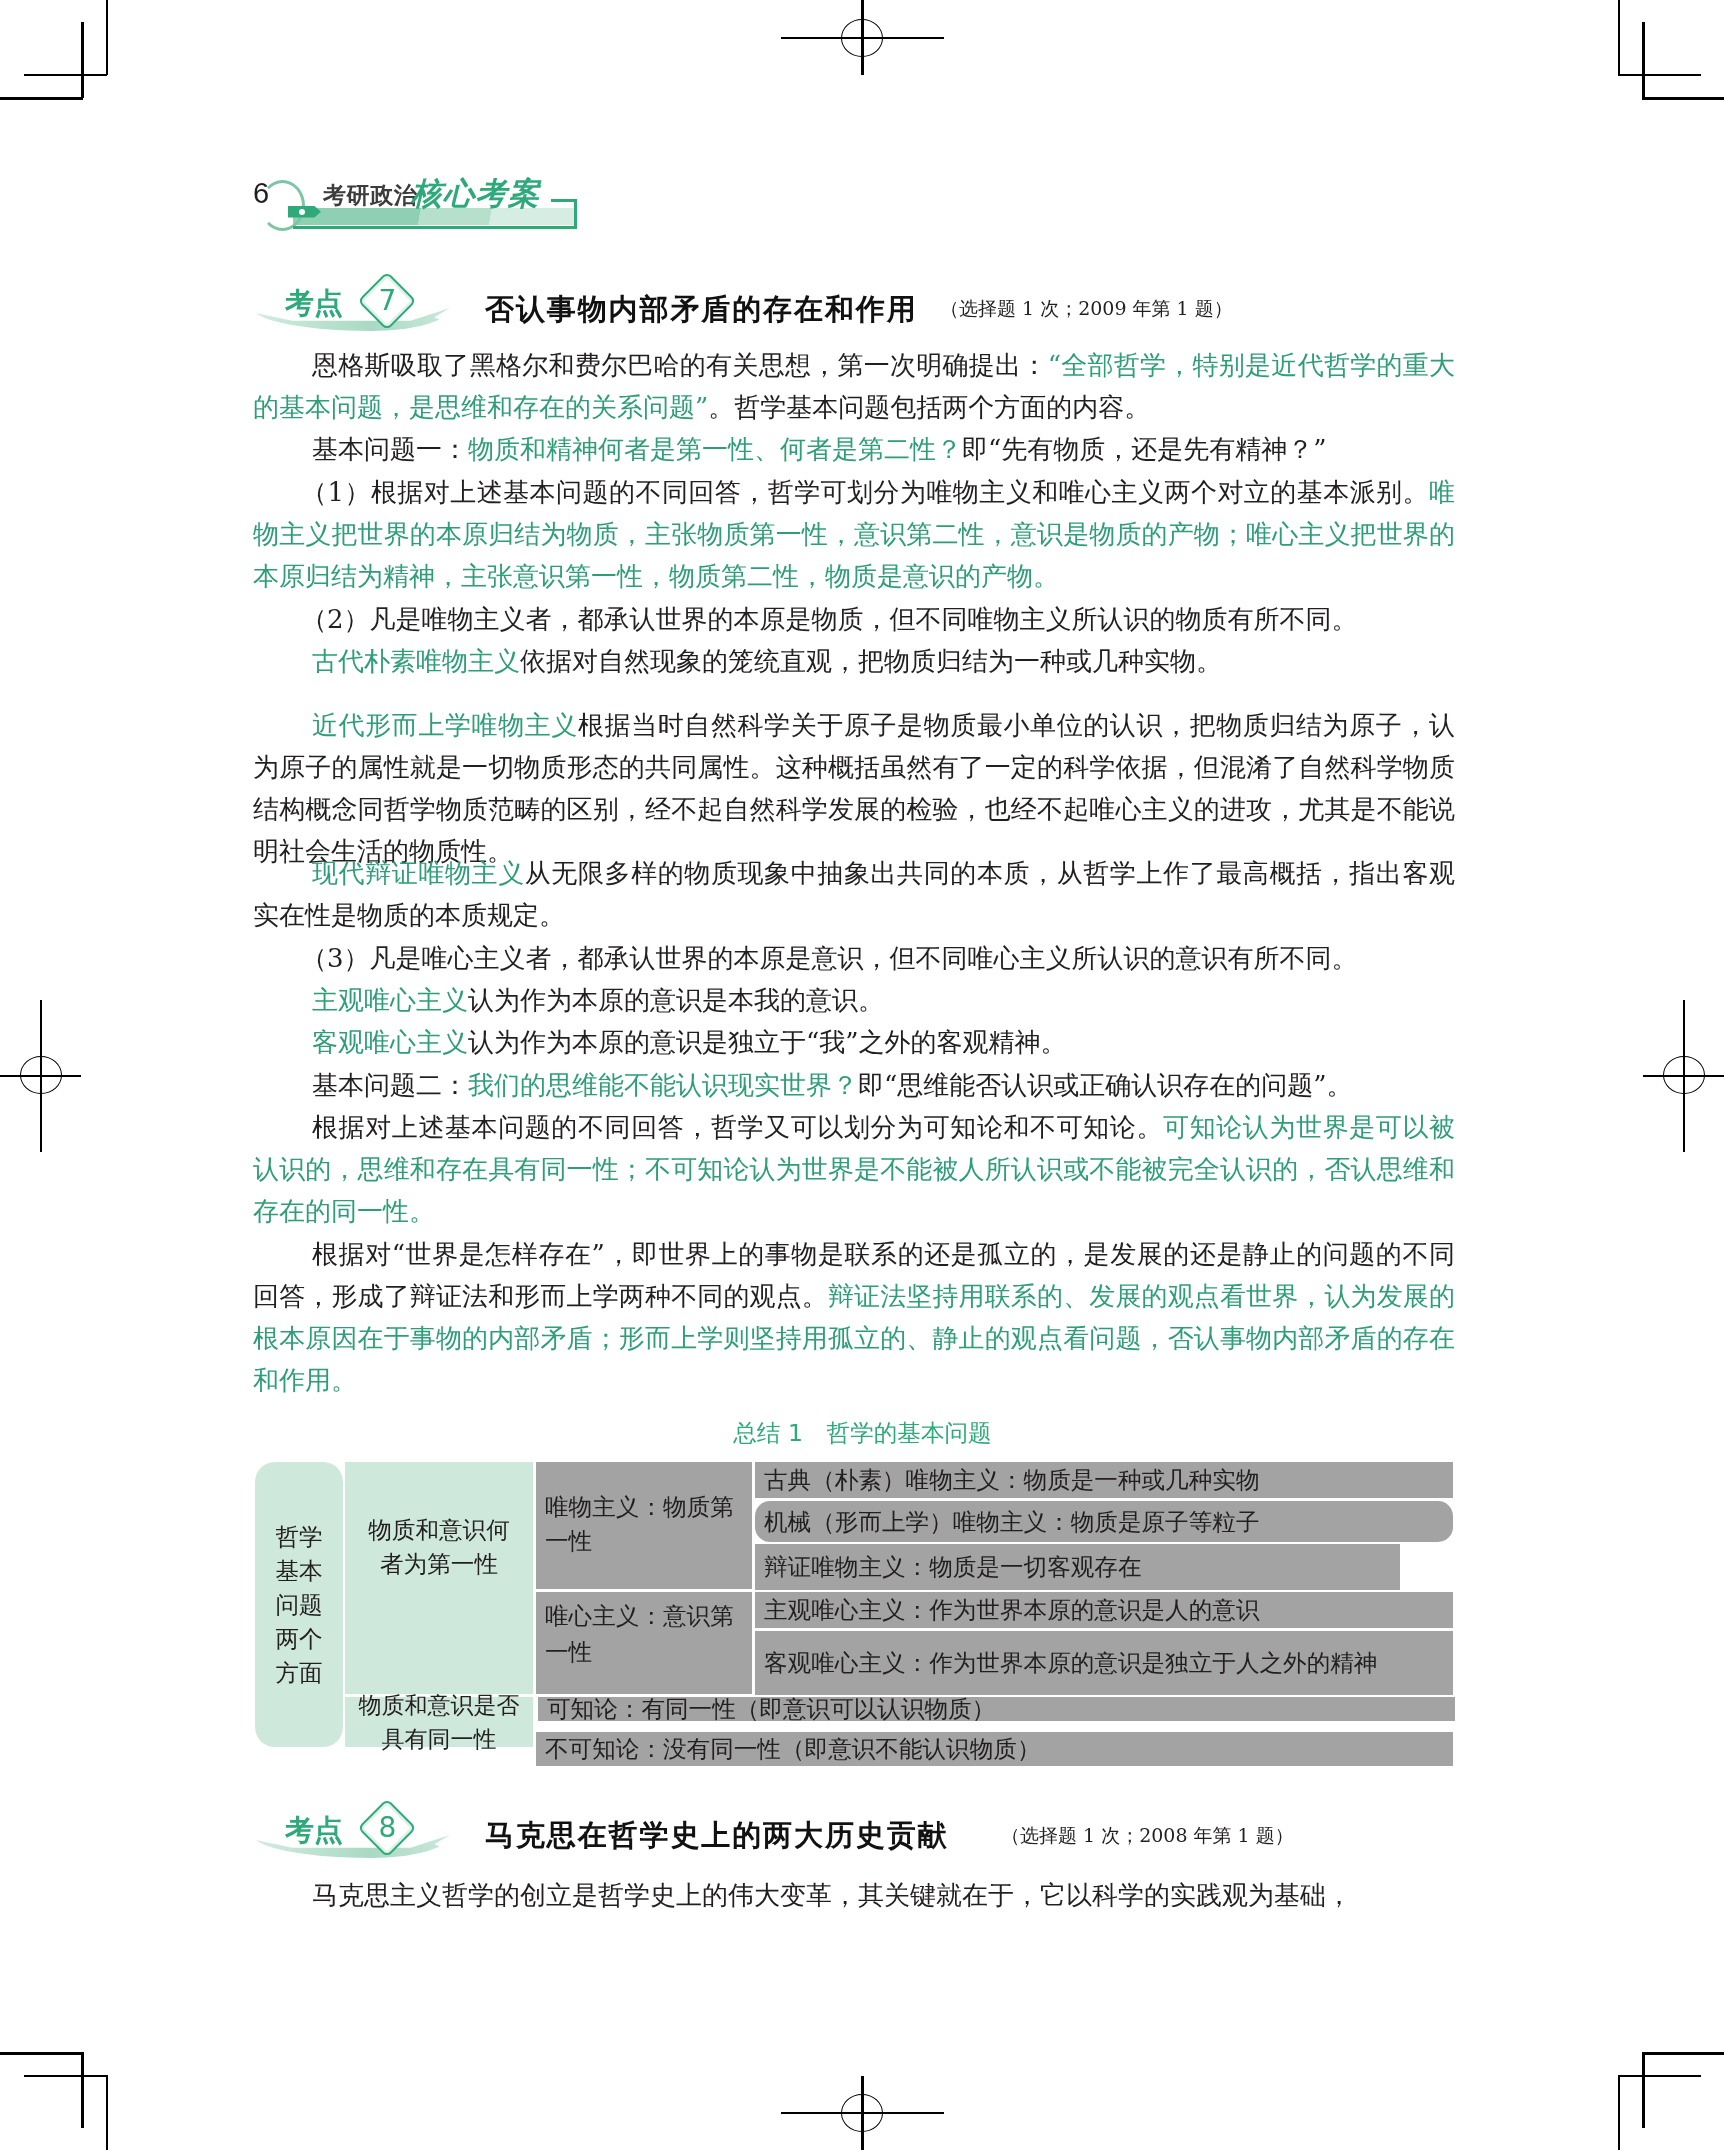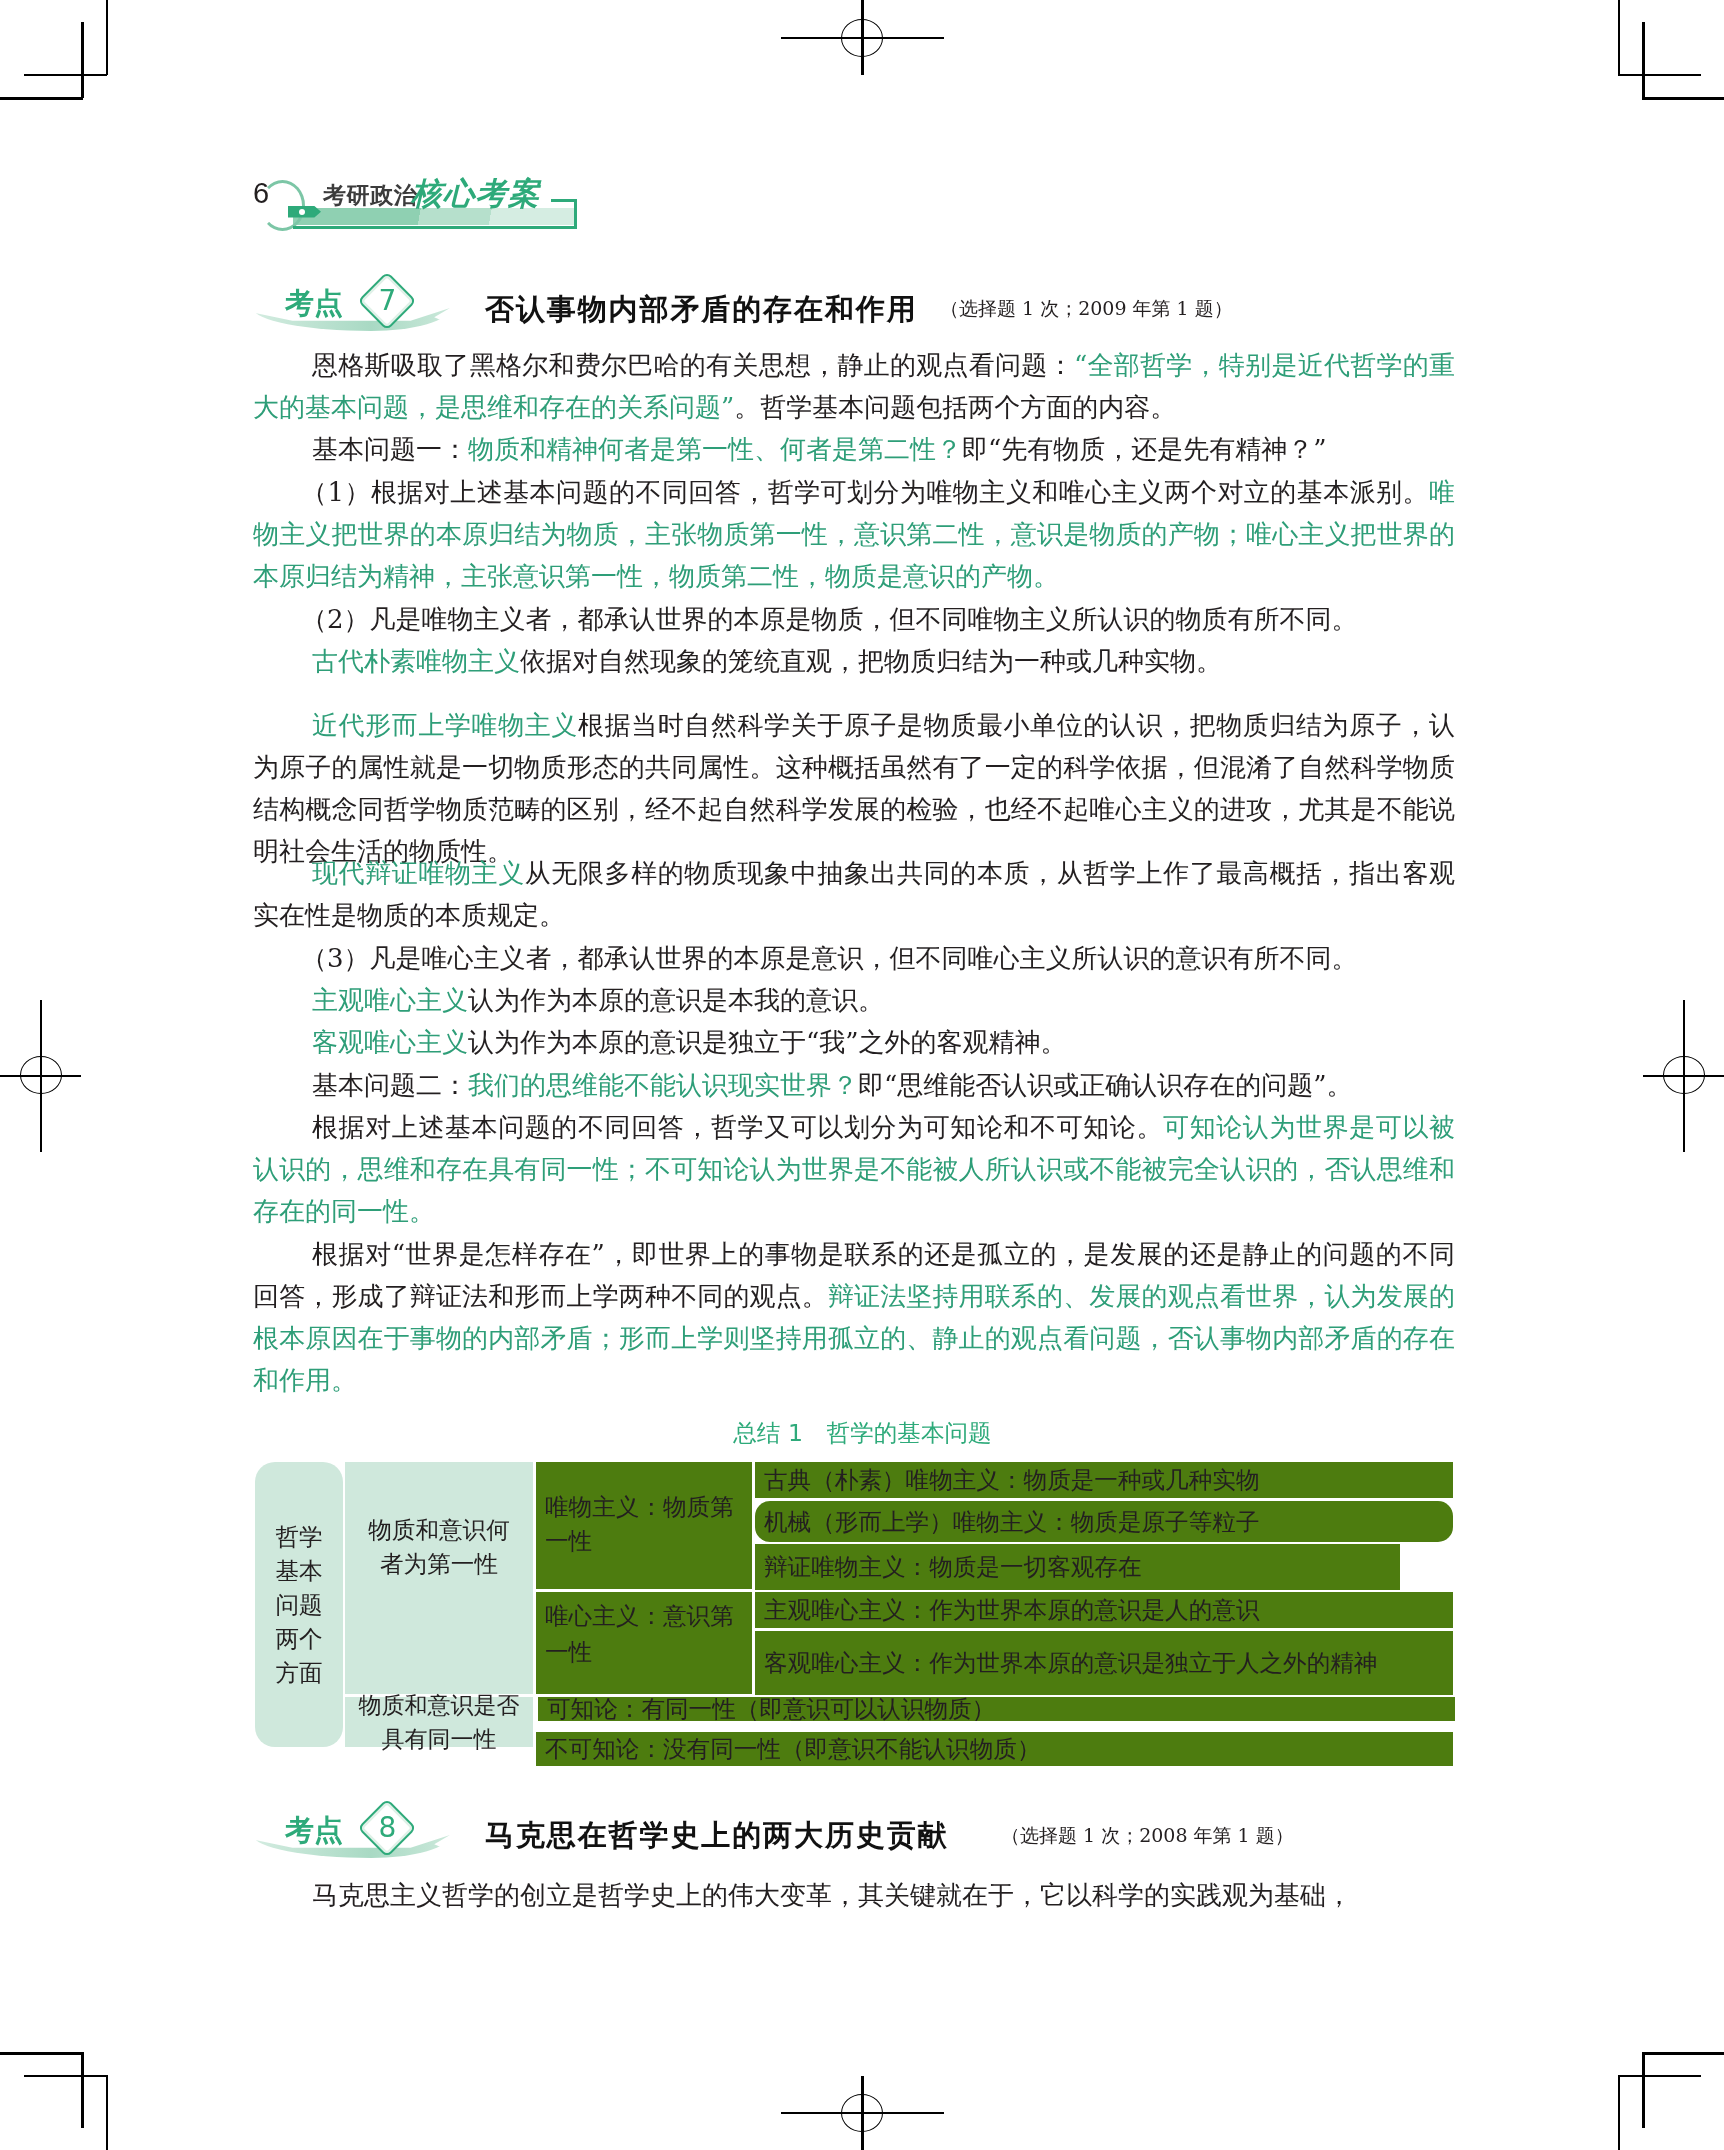--- a/index.html
+++ b/index.html
@@ -33,21 +33,21 @@
   
   .para { position:absolute; left:253px; width:1202px; font-size:26px; line-height:42px; text-align:justify; }
   .indent { text-indent:59px; }
   .indent-s { text-indent:48px; }
   .g { color:#2e9e78; }
 
   
   .sum-title { position:absolute; left:0; width:1725px; top:1417px; text-align:center; font-family:"DejaVu Sans",sans-serif; font-size:23.6px; color:#2eaa7a; }
   .tcell { position:absolute; box-sizing:border-box; font-size:23.6px; line-height:34px; color:#231f20; }
   .c1 { background:#cfe8dc; }
-  .c2 { background:#4d7c0f; }
+  .c2 { background:#a3a3a3; }
   .center { display:flex; align-items:center; justify-content:center; text-align:center; }
   .vleft { display:flex; align-items:center; padding-left:9px; }
 </style>
 </head>
 <body>
 
 <div>
 
   <div class="mark-line" style="left:106px;top:0;width:1.9px;height:75px;"></div>
   <div class="mark-line" style="left:24px;top:74px;width:83px;height:1.9px;"></div>
@@ -103,21 +103,21 @@
   <div class="kd-ribbon"></div>
   <span class="kd-label">考点</span>
   <div class="kd-diamond"></div>
   <span class="kd-num">7</span>
 </div>
 <span class="kd-title" style="left:485px;top:290px;">否认事物内部矛盾的存在和作用</span>
 <span class="kd-note" style="left:940px;top:296px;">（选择题 1 次；2009 年第 1 题）</span>
 
 <div id="paras">
   <p class="para indent" style="top:344px;margin:0;">
-    <span>恩格斯吸取了黑格尔和费尔巴哈的有关思想，静止的观点看问题：</span><span class="g">“全部哲学，特别是近代哲学的重大的基本问题，是思维和存在的关系问题”</span><span>。哲学基本问题包括两个方面的内容。</span>
+    <span>恩格斯吸取了黑格尔和费尔巴哈的有关思想，第一次明确提出：</span><span class="g">“全部哲学，特别是近代哲学的重大的基本问题，是思维和存在的关系问题”</span><span>。哲学基本问题包括两个方面的内容。</span>
   </p>
   <p class="para indent" style="top:428px;margin:0;">
     <span>基本问题一：</span><span class="g">物质和精神何者是第一性、何者是第二性？</span><span>即“先有物质，还是先有精神？”</span>
   </p>
   <p class="para indent-s" style="top:471px;margin:0;">
     <span>（1）根据对上述基本问题的不同回答，哲学可划分为唯物主义和唯心主义两个对立的基本派别。</span><span class="g">唯物主义把世界的本原归结为物质，主张物质第一性，意识第二性，意识是物质的产物；唯心主义把世界的本原归结为精神，主张意识第一性，物质第二性，物质是意识的产物。</span>
   </p>
   <p class="para indent-s" style="top:598px;margin:0;">
     <span>（2）凡是唯物主义者，都承认世界的本原是物质，但不同唯物主义所认识的物质有所不同。</span>
   </p>

